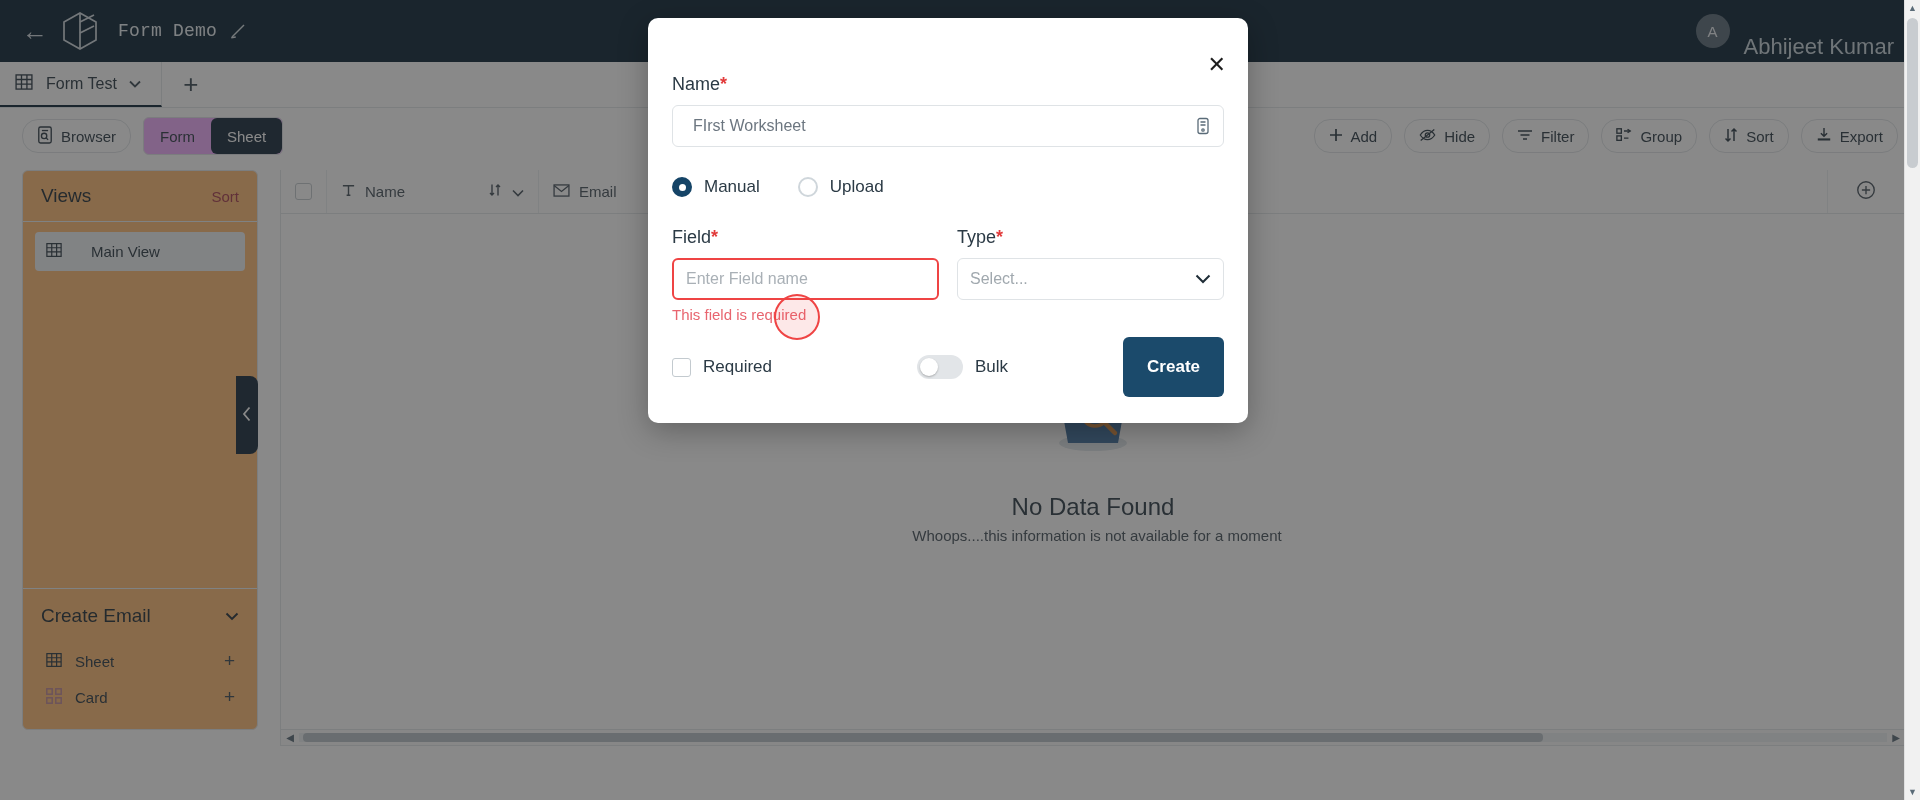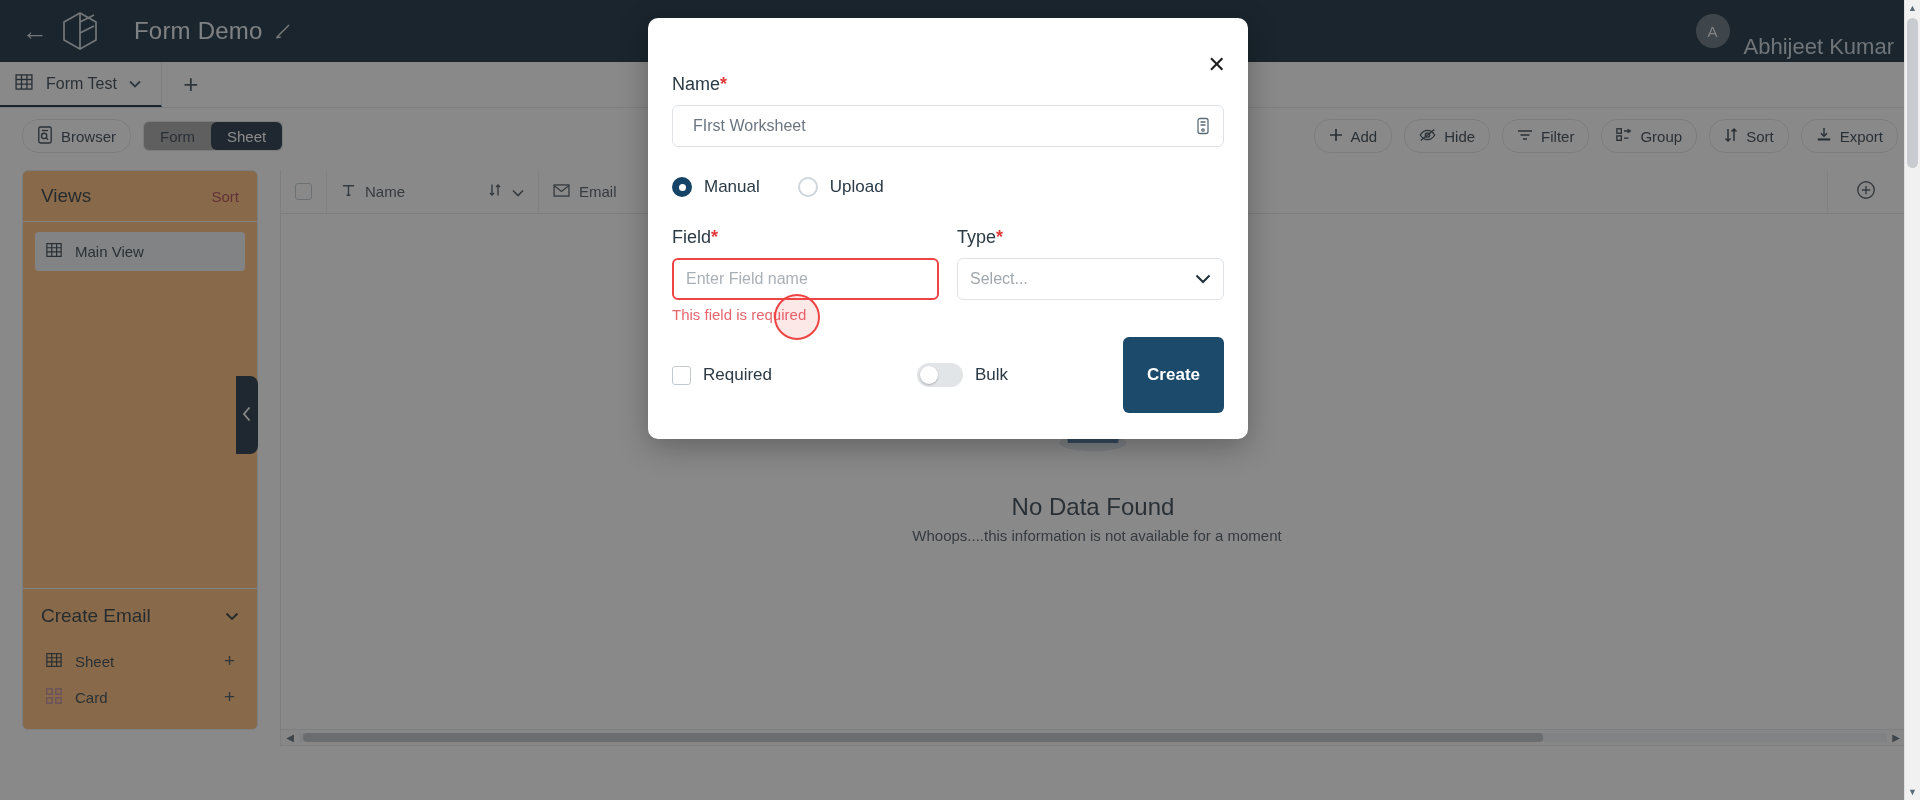--- a/index.html
+++ b/index.html
@@ -24,22 +24,22 @@
     padding: 0 26px 0 18px;
     position: relative;
   }
   .back-arrow {
     color: #cfd8de; font-size: 26px; line-height: 1;
     width: 34px; display: flex; align-items: center; justify-content: center;
     cursor: pointer;
   }
   .brand-logo { width: 44px; height: 44px; margin-left: 6px; display:flex; align-items:center; justify-content:center;}
   .app-title {
-    color: #e7edf1; font-size: 24px; font-weight: 400;
-    margin-left: 32px; letter-spacing: .2px;
+    color: #e7edf1; font-size: 18px; font-weight: 400;
+    margin-left: 16px; letter-spacing: .2px; font-family: Liberation Mono, monospace;
   }
   .edit-pencil { margin-left: 12px; display:flex; align-items:center; color:#d4dde3; }
   .topbar-spacer { flex: 1; }
   .user-chip { display: flex; align-items: center; gap: 14px; }
   .avatar {
     width: 34px; height: 34px; border-radius: 50%;
     background: #5a6b78; color: #e9eef2;
     display: flex; align-items: center; justify-content: center;
     font-size: 15px;
   }
@@ -71,22 +71,22 @@
     padding: 0 22px; gap: 12px;
     background: #ffffff;
   }
   .tb-btn {
     height: 34px; border: 1px solid #dfe3e6; border-radius: 16px;
     display: flex; align-items: center; gap: 8px;
     padding: 0 14px; font-size: 15px; color: #2b3a45;
     background: #fff; cursor: pointer; white-space: nowrap;
   }
   .seg-group {
-    height: 30px; border: 1px solid #dfe3e6; border-radius: 6px;
-    display: flex; align-items: stretch; overflow: hidden; background:#a3a3a3;
+    height: 38px; border: 1px solid #dfe3e6; border-radius: 6px;
+    display: flex; align-items: stretch; overflow: hidden; background:#f0abfc;
   }
   .seg {
     display: flex; align-items: center; padding: 0 16px;
     font-size: 15px; color: #2b3a45; cursor: pointer;
   }
   .seg.active { background: #14293a; color: #fff; border-radius: 6px; }
   .toolbar-spacer { flex: 1; }
 
   
   .body-area { display: flex; height: 582px; position: relative; }
@@ -98,21 +98,21 @@
     height: 560px;
   }
   .sb-head {
     display: flex; align-items: center; justify-content: space-between;
     padding: 14px 18px; border-bottom: 1px solid #eceff1;
   }
   .sb-title { font-size: 19px; color: #1f2d37; }
   .sb-sort { font-size: 15px; color: #a63c4e; cursor: pointer; }
   .sb-list { flex: 1; padding: 10px 12px; }
   .sb-item {
-    display: flex; align-items: center; gap: 12px;
+    display: flex; align-items: center; gap: 28px;
     padding: 9px 10px; border-radius: 4px;
     font-size: 15px; color: #2b3a45; cursor: pointer;
   }
   .sb-item.selected { background: #eef1f3; }
   .sb-footer { border-top: 1px solid #eceff1; }
   .sb-create {
     display: flex; align-items: center; justify-content: space-between;
     padding: 16px 18px; cursor: pointer;
   }
   .sb-create .t { font-size: 19px; color: #1f2d37; font-weight: 500; }
@@ -257,21 +257,21 @@
   }
   .toggle::after {
     content: ""; position: absolute; left: 3px; top: 3px;
     width: 18px; height: 18px; border-radius: 50%; background: #fff;
     box-shadow: 0 1px 2px rgba(0,0,0,.25);
   }
   .create-btn {
     margin-left: auto;
     background: #1b4a6b; color: #fff;
     border: none; border-radius: 6px;
-    padding: 28px 24px; font-size: 17px; font-weight: 600;
+    padding: 20px 24px; font-size: 17px; font-weight: 600;
     cursor: pointer; font-family: "Liberation Sans", sans-serif;
   }
 
   
   .click-marker {
     position: absolute; left: 774px; top: 294px;
     width: 46px; height: 46px; border-radius: 50%;
     border: 2px solid #ef4444; background: rgba(239,68,68,.12);
     z-index: 30; pointer-events: none;
   }

